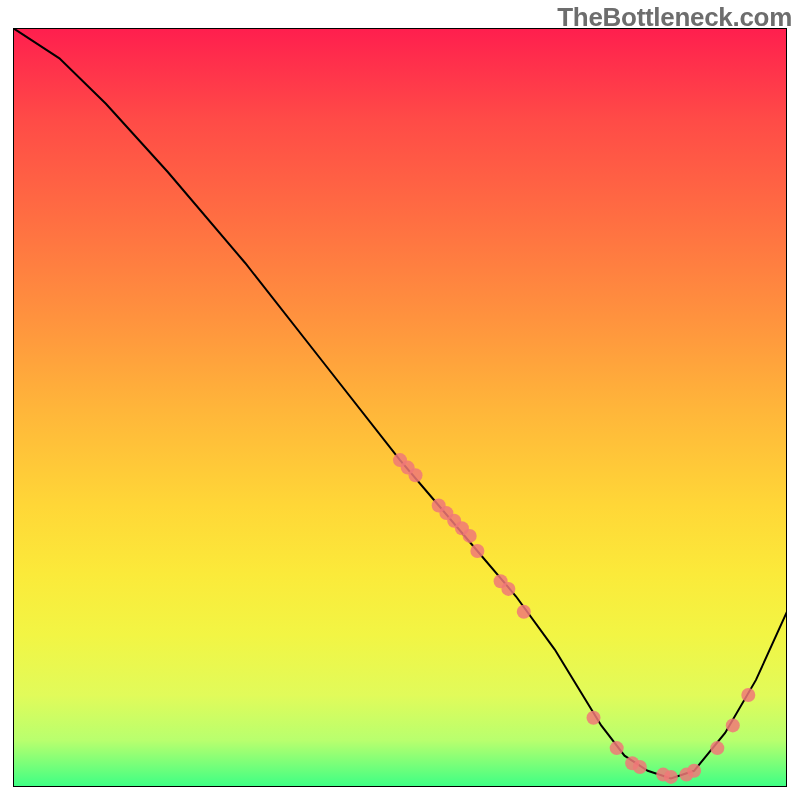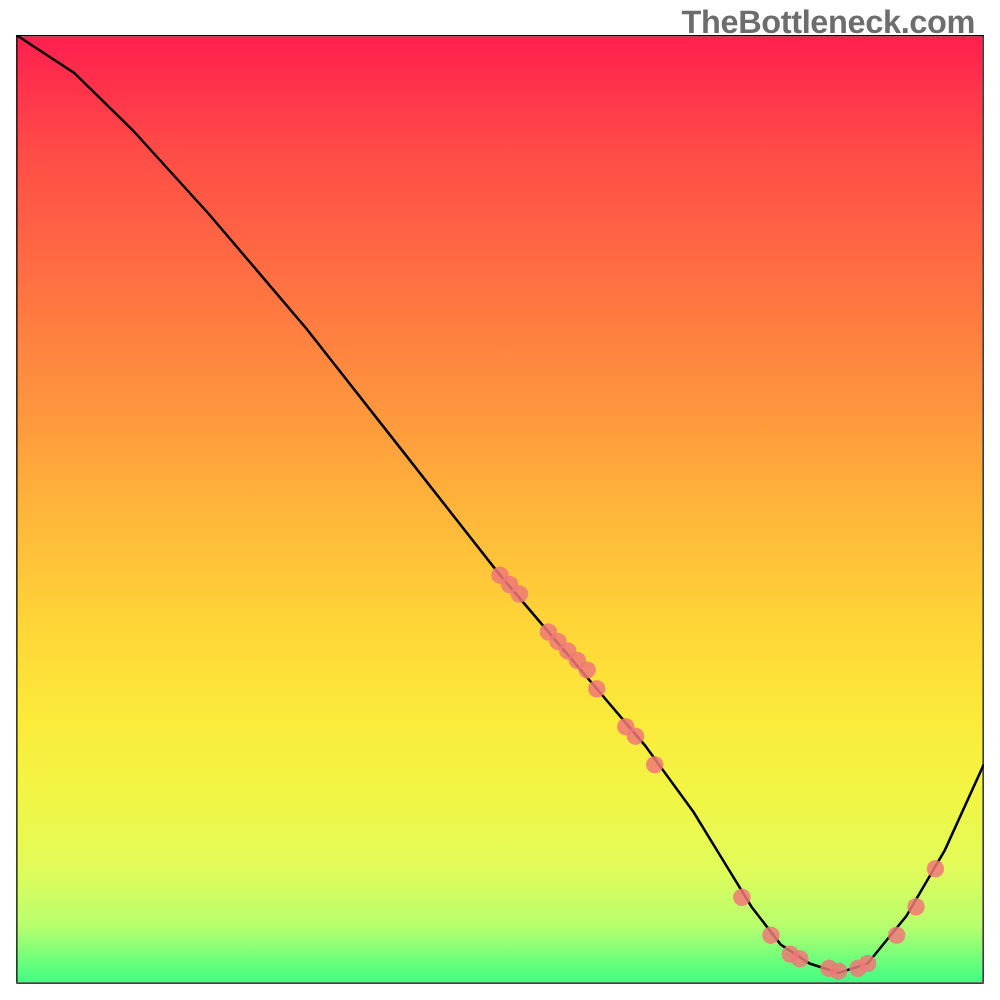--- a/index.html
+++ b/index.html
@@ -12,21 +12,21 @@
     font-family: Arial, Helvetica, sans-serif;
   }
   .wrap {
     position: relative;
     width: 800px;
     height: 800px;
   }
   .watermark {
     position: absolute;
     top: 2px;
-    right: 20px;
+    right: 8px;
     font-size: 26px;
     font-weight: 600;
     color: #6d6d6d;
     letter-spacing: -0.3px;
     z-index: 10;
   }
   .plot-area {
     position: absolute;
     left: 13px;
     top: 28px;

